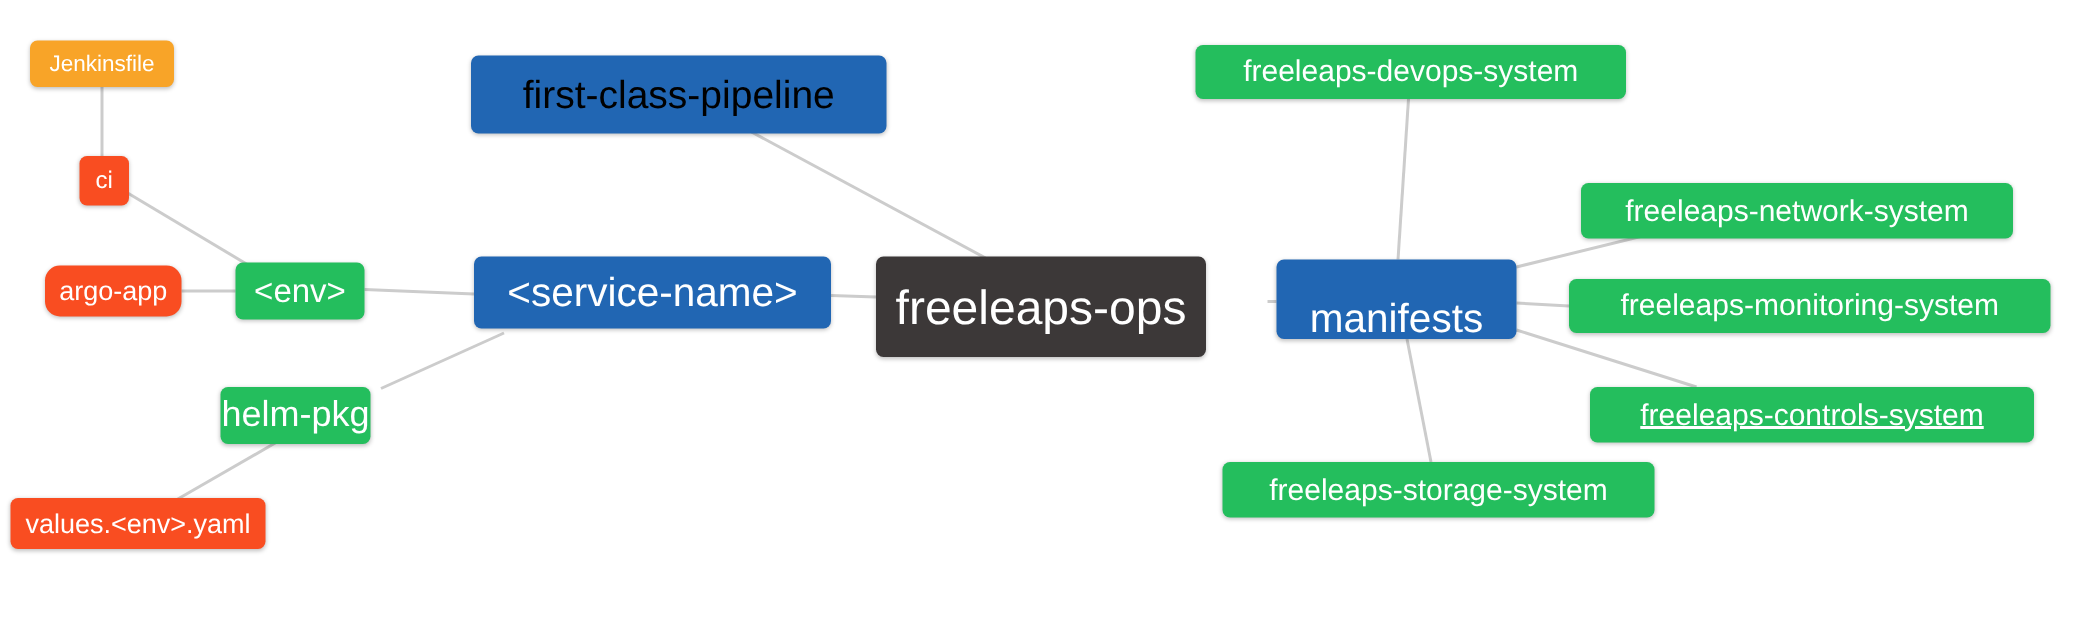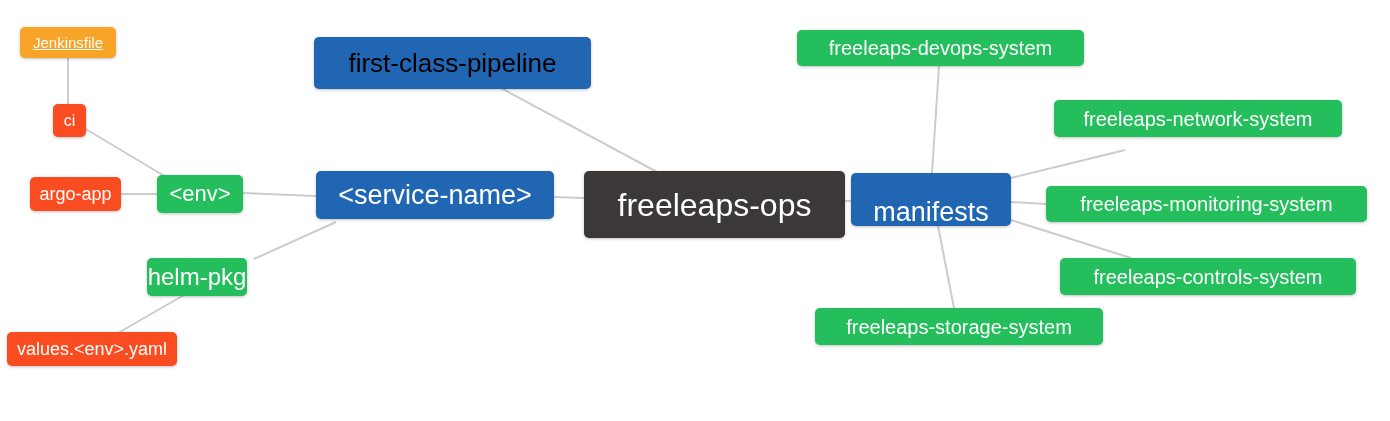--- a/index.html
+++ b/index.html
@@ -56,59 +56,59 @@
       <line x1="554" y1="197" x2="584" y2="198" stroke="#CCCCCC" stroke-width="2"></line>
       <line x1="501" y1="88" x2="657" y2="172" stroke="#CCCCCC" stroke-width="2"></line>
       <line x1="845" y1="201" x2="851" y2="201" stroke="#CCCCCC" stroke-width="2"></line>
       <line x1="932" y1="173" x2="939" y2="66" stroke="#CCCCCC" stroke-width="2"></line>
       <line x1="1011" y1="178" x2="1125" y2="150" stroke="#CCCCCC" stroke-width="2"></line>
       <line x1="1011" y1="202" x2="1046" y2="204" stroke="#CCCCCC" stroke-width="2"></line>
       <line x1="1011" y1="220" x2="1131" y2="258" stroke="#CCCCCC" stroke-width="2"></line>
       <line x1="938" y1="226" x2="954" y2="308" stroke="#CCCCCC" stroke-width="2"></line>
     </svg>
   <div id="node-layer">
-      <div class="node" style="left: 20px; top: 27px; width: 96px; height: 31px; background: rgb(248, 164, 40); font-size: 15px; color: rgb(255, 255, 255); text-decoration: underline;">
+      <div class="node" style="left: 20px; top: 27px; width: 96px; height: 31px; background: rgb(248, 164, 40); font-size: 15px; color: rgb(255, 255, 255);">
         <span class="node-label">Jenkinsfile</span>
       </div>
       <div class="node" style="left: 53px; top: 104px; width: 33px; height: 33px; background: rgb(249, 77, 33); font-size: 16px; color: rgb(255, 255, 255);">
         <span class="node-label">ci</span>
       </div>
-      <div class="node" style="left: 30px; top: 177px; width: 91px; height: 34px; background: rgb(249, 77, 33); font-size: 18px; color: rgb(255, 255, 255);">
+      <div class="node" style="left: 30px; top: 177px; width: 91px; height: 34px; background: rgb(249, 77, 33); font-size: 18px; color: rgb(255, 255, 255); border-radius: 10px;">
         <span class="node-label">argo-app</span>
       </div>
       <div class="node" style="left: 157px; top: 175px; width: 86px; height: 38px; background: rgb(36, 190, 93); font-size: 22px; color: rgb(255, 255, 255);">
         <span class="node-label">&lt;env&gt;</span>
       </div>
       <div class="node" style="left: 147px; top: 258px; width: 100px; height: 38px; background: rgb(36, 190, 93); font-size: 24px; color: rgb(255, 255, 255);">
         <span class="node-label">helm-pkg</span>
       </div>
       <div class="node" style="left: 7px; top: 332px; width: 170px; height: 34px; background: rgb(249, 77, 33); font-size: 18px; color: rgb(255, 255, 255); text-align: right;">
         <span class="node-label">values.&lt;env&gt;.yaml</span>
       </div>
       <div class="node" style="left: 314px; top: 37px; width: 277px; height: 52px; background: rgb(33, 102, 179); font-size: 26px; color: #000000;">
         <span class="node-label">first-class-pipeline</span>
       </div>
       <div class="node" style="left: 316px; top: 171px; width: 238px; height: 48px; background: rgb(33, 102, 179); font-size: 27px; color: rgb(255, 255, 255);">
         <span class="node-label">&lt;service-name&gt;</span>
       </div>
-      <div class="node" style="left: 584px; top: 171px; width: 261px; height: 67px; background: rgb(60, 56, 56); font-size: 32px; color: rgb(255, 255, 255);">
+      <div class="node" style="left: 584px; top: 171px; width: 220px; height: 67px; background: rgb(60, 56, 56); font-size: 32px; color: rgb(255, 255, 255);">
         <span class="node-label">freeleaps-ops</span>
       </div>
       <div class="node" style="left: 851px; top: 173px; width: 160px; height: 53px; background: rgb(33, 102, 179); font-size: 27px; color: rgb(255, 255, 255); align-items: flex-end;">
         <span class="node-label">manifests</span>
       </div>
       <div class="node" style="left: 797px; top: 30px; width: 287px; height: 36px; background: rgb(36, 190, 93); font-size: 20px; color: rgb(255, 255, 255);">
         <span class="node-label">freeleaps-devops-system</span>
       </div>
-      <div class="node" style="left: 1054px; top: 100px; width: 288px; height: 37px; background: rgb(36, 190, 93); font-size: 20px; color: rgb(255, 255, 255);">
+      <div class="node" style="left: 1054px; top: 122px; width: 288px; height: 37px; background: rgb(36, 190, 93); font-size: 20px; color: rgb(255, 255, 255);">
         <span class="node-label">freeleaps-network-system</span>
       </div>
       <div class="node" style="left: 1046px; top: 186px; width: 321px; height: 36px; background: rgb(36, 190, 93); font-size: 20px; color: rgb(255, 255, 255);">
         <span class="node-label">freeleaps-monitoring-system</span>
       </div>
-      <div class="node" style="left: 1060px; top: 258px; width: 296px; height: 37px; background: rgb(36, 190, 93); font-size: 20px; color: rgb(255, 255, 255);">
+      <div class="node" style="left: 1060px; top: 258px; width: 296px; height: 37px; background: rgb(36, 190, 93); font-size: 20px; color: rgb(255, 255, 255); text-decoration: underline;">
         <span class="node-label">freeleaps-controls-system</span>
       </div>
       <div class="node" style="left: 815px; top: 308px; width: 288px; height: 37px; background: rgb(36, 190, 93); font-size: 20px; color: rgb(255, 255, 255);">
         <span class="node-label">freeleaps-storage-system</span>
       </div>
     </div>
 </div>
 
 </body></html>

